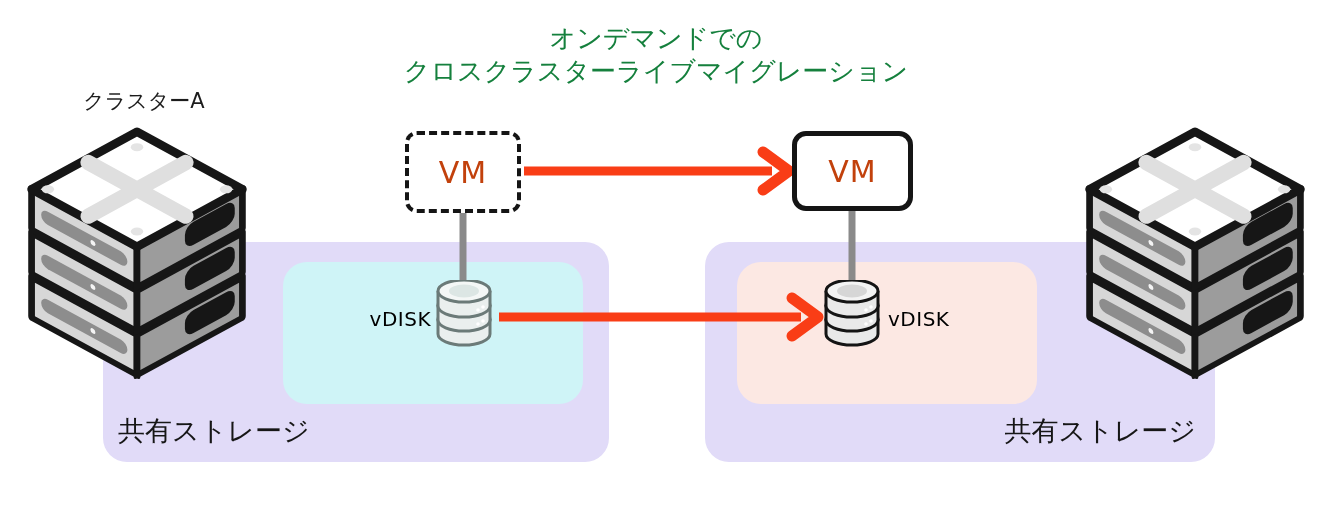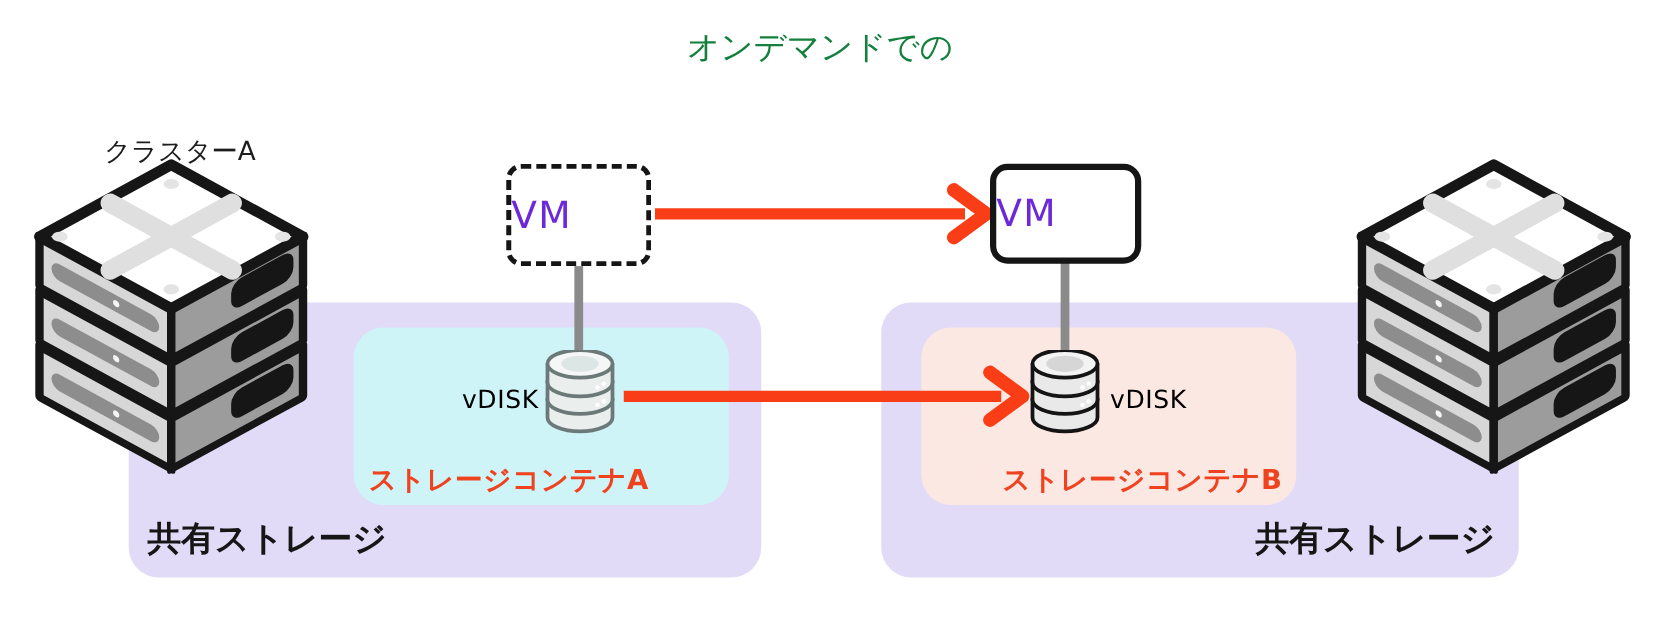--- a/index.html
+++ b/index.html
@@ -4,40 +4,40 @@
 <style>
   html,body{margin:0;padding:0;background:#ffffff;}
   #canvas{
     position:relative;width:1326px;height:510px;overflow:hidden;background:#ffffff;
     font-family:"DejaVu Sans","Liberation Sans",sans-serif;color:#1a1a1a;
   }
   .abs{position:absolute;}
   
   #title{left:303px;top:22px;width:706px;text-align:center;font-size:26px;line-height:33px;color:#15803d;}
   
-  .cluster-label{top:87px;width:200px;text-align:center;font-size:21px;color:#1c1c1c;margin-top:20px;}
+  .cluster-label{top:87px;width:200px;text-align:center;font-size:21px;color:#1c1c1c;}
   #cluster-a-label{left:44px;}
   #cluster-b-label{left:1083px;}
   
   .shared-box{top:242px;height:220px;background:var(--shared-storage-bg,#E1DBF8);border-radius:24px;}
   #shared-left{left:103px;width:506px;}
   #shared-right{left:705px;width:510px;}
   
   .container-box{top:262px;width:300px;height:142px;border-radius:24px;}
   #container-a{left:283px;background:var(--container-a-bg,#CFF4F7);}
   #container-b{left:737px;background:var(--container-b-bg,#FCE8E3);}
   .container-label{top:369px;font-size:22px;font-weight:bold;color:var(--accent-label,#EF4320);letter-spacing:.5px;}
   #container-a-label{left:295px;}
   #container-b-label{right:300px;text-align:right;}
-  .shared-label{top:413px;font-size:27px;font-weight:700;color:#161616;}
+  .shared-label{top:413px;font-size:27px;font-weight:400;color:#161616;}
   #shared-left-label{left:118px;}
   #shared-right-label{right:130px;text-align:right;}
   
-  .vm-box{display:flex;align-items:center;background:#ffffff;
-          font-size:30px;color:#6d28d9;box-sizing:border-box;letter-spacing:1px;}
+  .vm-box{display:flex;align-items:center;justify-content:center;background:#ffffff;
+          font-size:30px;color:#c2410c;box-sizing:border-box;letter-spacing:1px;}
   #vm-source{left:405px;top:131px;width:116px;height:82px;border:4px dashed #151515;border-radius:12px;}
   #vm-dest{left:792px;top:131px;width:121px;height:80px;border:5px solid #151515;border-radius:14px;}
   
   .vdisk-label{top:307px;font-size:20px;color:#000000;letter-spacing:.5px;}
   #vdisk-a-label{left:331px;width:100px;text-align:right;}
   #vdisk-b-label{left:888px;}
   
   svg{display:block;}
   .noptr{pointer-events:none;}
 </style>
@@ -198,26 +198,25 @@
         <ellipse cx="120" cy="22" rx="6.5" ry="4.2"></ellipse>
         <ellipse cx="213" cy="66" rx="6.5" ry="4.2"></ellipse>
         <ellipse cx="120" cy="110" rx="6.5" ry="4.2"></ellipse>
         <ellipse cx="27" cy="66" rx="6.5" ry="4.2"></ellipse>
       </g>
     </g>
   </svg>
 
   <div class="abs" id="title">
     <span style="display:block">オンデマンドでの</span>
+    <span style="display:block">クロスクラスターライブマイグレーション</span>
   </div>
 
   <div class="abs cluster-label" id="cluster-a-label">クラスターA</div>
 
   <div class="abs vdisk-label" id="vdisk-a-label">vDISK</div>
   <div class="abs vdisk-label" id="vdisk-b-label">vDISK</div>
 
-  <div class="abs container-label" id="container-a-label">ストレージコンテナA</div>
-  <div class="abs container-label" id="container-b-label">ストレージコンテナB</div>
 
   <div class="abs shared-label" id="shared-left-label">共有ストレージ</div>
   <div class="abs shared-label" id="shared-right-label">共有ストレージ</div>
 
 </div>
 
 </body></html>

